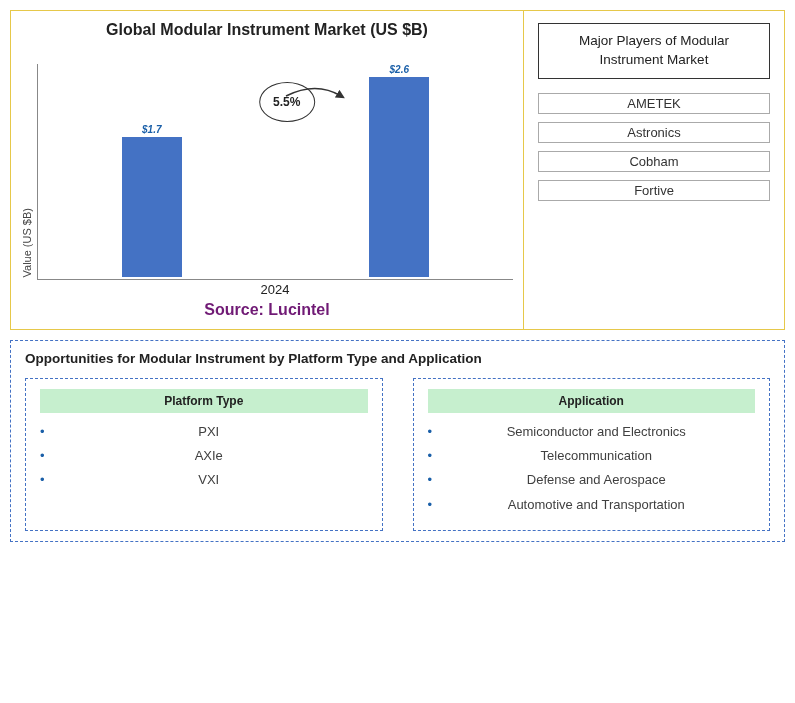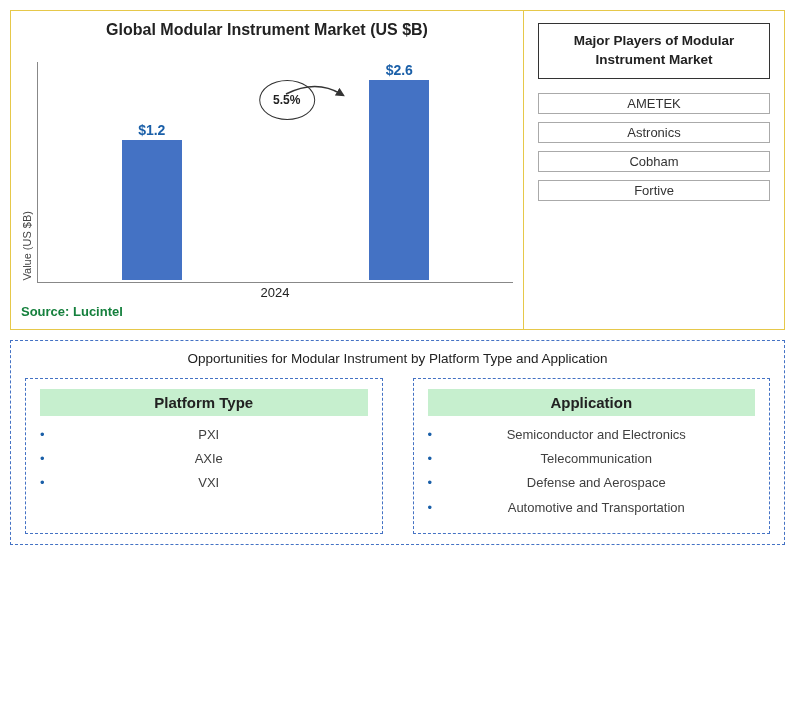--- a/index.html
+++ b/index.html
@@ -73,24 +73,25 @@
     }
 
     .bar-group {
       display: flex;
       flex-direction: column;
       align-items: center;
       flex: 1;
     }
 
     .bar-value {
-      font-size: 14px;
+      font-size: 10px;
       font-weight: bold;
       color: #1a5fa8;
       margin-bottom: 2px;
+      font-style: italic;
     }
 
     .bar {
       width: 60px;
       background: #4472c4;
     }
 
     .x-axis-labels {
       display: flex;
       gap: 40px;
@@ -117,38 +118,38 @@
       height: 40px;
       display: flex;
       align-items: center;
       justify-content: center;
       font-size: 12px;
       font-weight: bold;
       background: #fff;
     }
 
     .source-text {
-      text-align: left;
-      font-size: 13px;
-      font-weight: bold;
-      color: #15803d;
+      text-align: center;
+      font-size: 16px;
+      font-weight: bold;
+      color: #701a75;
       margin-top: 4px;
     }
 
     
     .players-area {
       width: 260px;
       display: flex;
       flex-direction: column;
       align-items: center;
       padding: 12px 14px;
     }
 
     .players-title {
-      font-weight: bold;
+      font-weight: normal;
       font-size: 13.5px;
       text-align: center;
       border: 1.5px solid #333;
       padding: 8px 26px;
       margin-bottom: 14px;
       line-height: 1.4;
     }
 
     .player-item {
       border: 1px solid #aaa;
@@ -161,42 +162,41 @@
     }
 
     
     .bottom-section {
       border: 1.5px dashed #4472c4;
       margin: 0 10px 10px 10px;
       padding: 10px 14px;
     }
 
     .opportunities-title {
-      text-align: center;
-      font-weight: normal;
+      font-weight: bold;
       font-size: 13.5px;
       margin-bottom: 12px;
     }
 
     .bottom-columns {
       display: flex;
       gap: 30px;
     }
 
     .column-box {
       flex: 1;
       border: 1px dashed #4472c4;
       padding: 10px 14px;
     }
 
     .column-header {
       background: #c6efce;
       text-align: center;
       font-weight: bold;
-      font-size: 15px;
+      font-size: 12px;
       padding: 5px 0;
       margin-bottom: 10px;
     }
 
     .column-items {
       list-style: none;
       padding: 0;
     }
 
     .column-items li {
@@ -235,21 +235,21 @@
           <svg style="position:absolute;top:22px;left:calc(50% + 10px);width:60px;height:22px;overflow:visible;">
             <path d="M 0 10 Q 30 -5 55 10" stroke="#333" stroke-width="1.5" fill="none" marker-end="url(#arr)"></path>
             <defs>
               <marker id="arr" markerWidth="6" markerHeight="6" refX="3" refY="3" orient="auto">
                 <path d="M0,0 L6,3 L0,6 Z" fill="#333"></path>
               </marker>
             </defs>
           </svg>
 
           <div class="bar-group">
-            <div class="bar-value">$1.2</div>
+            <div class="bar-value">$1.7</div>
             <div class="bar" style="height:140px;"></div>
           </div>
 
           <div class="bar-group">
             <div class="bar-value">$2.6</div>
             <div class="bar" style="height:200px;"></div>
           </div>
         </div>
         <div class="x-axis-labels">
           <div class="x-label">2024</div>

